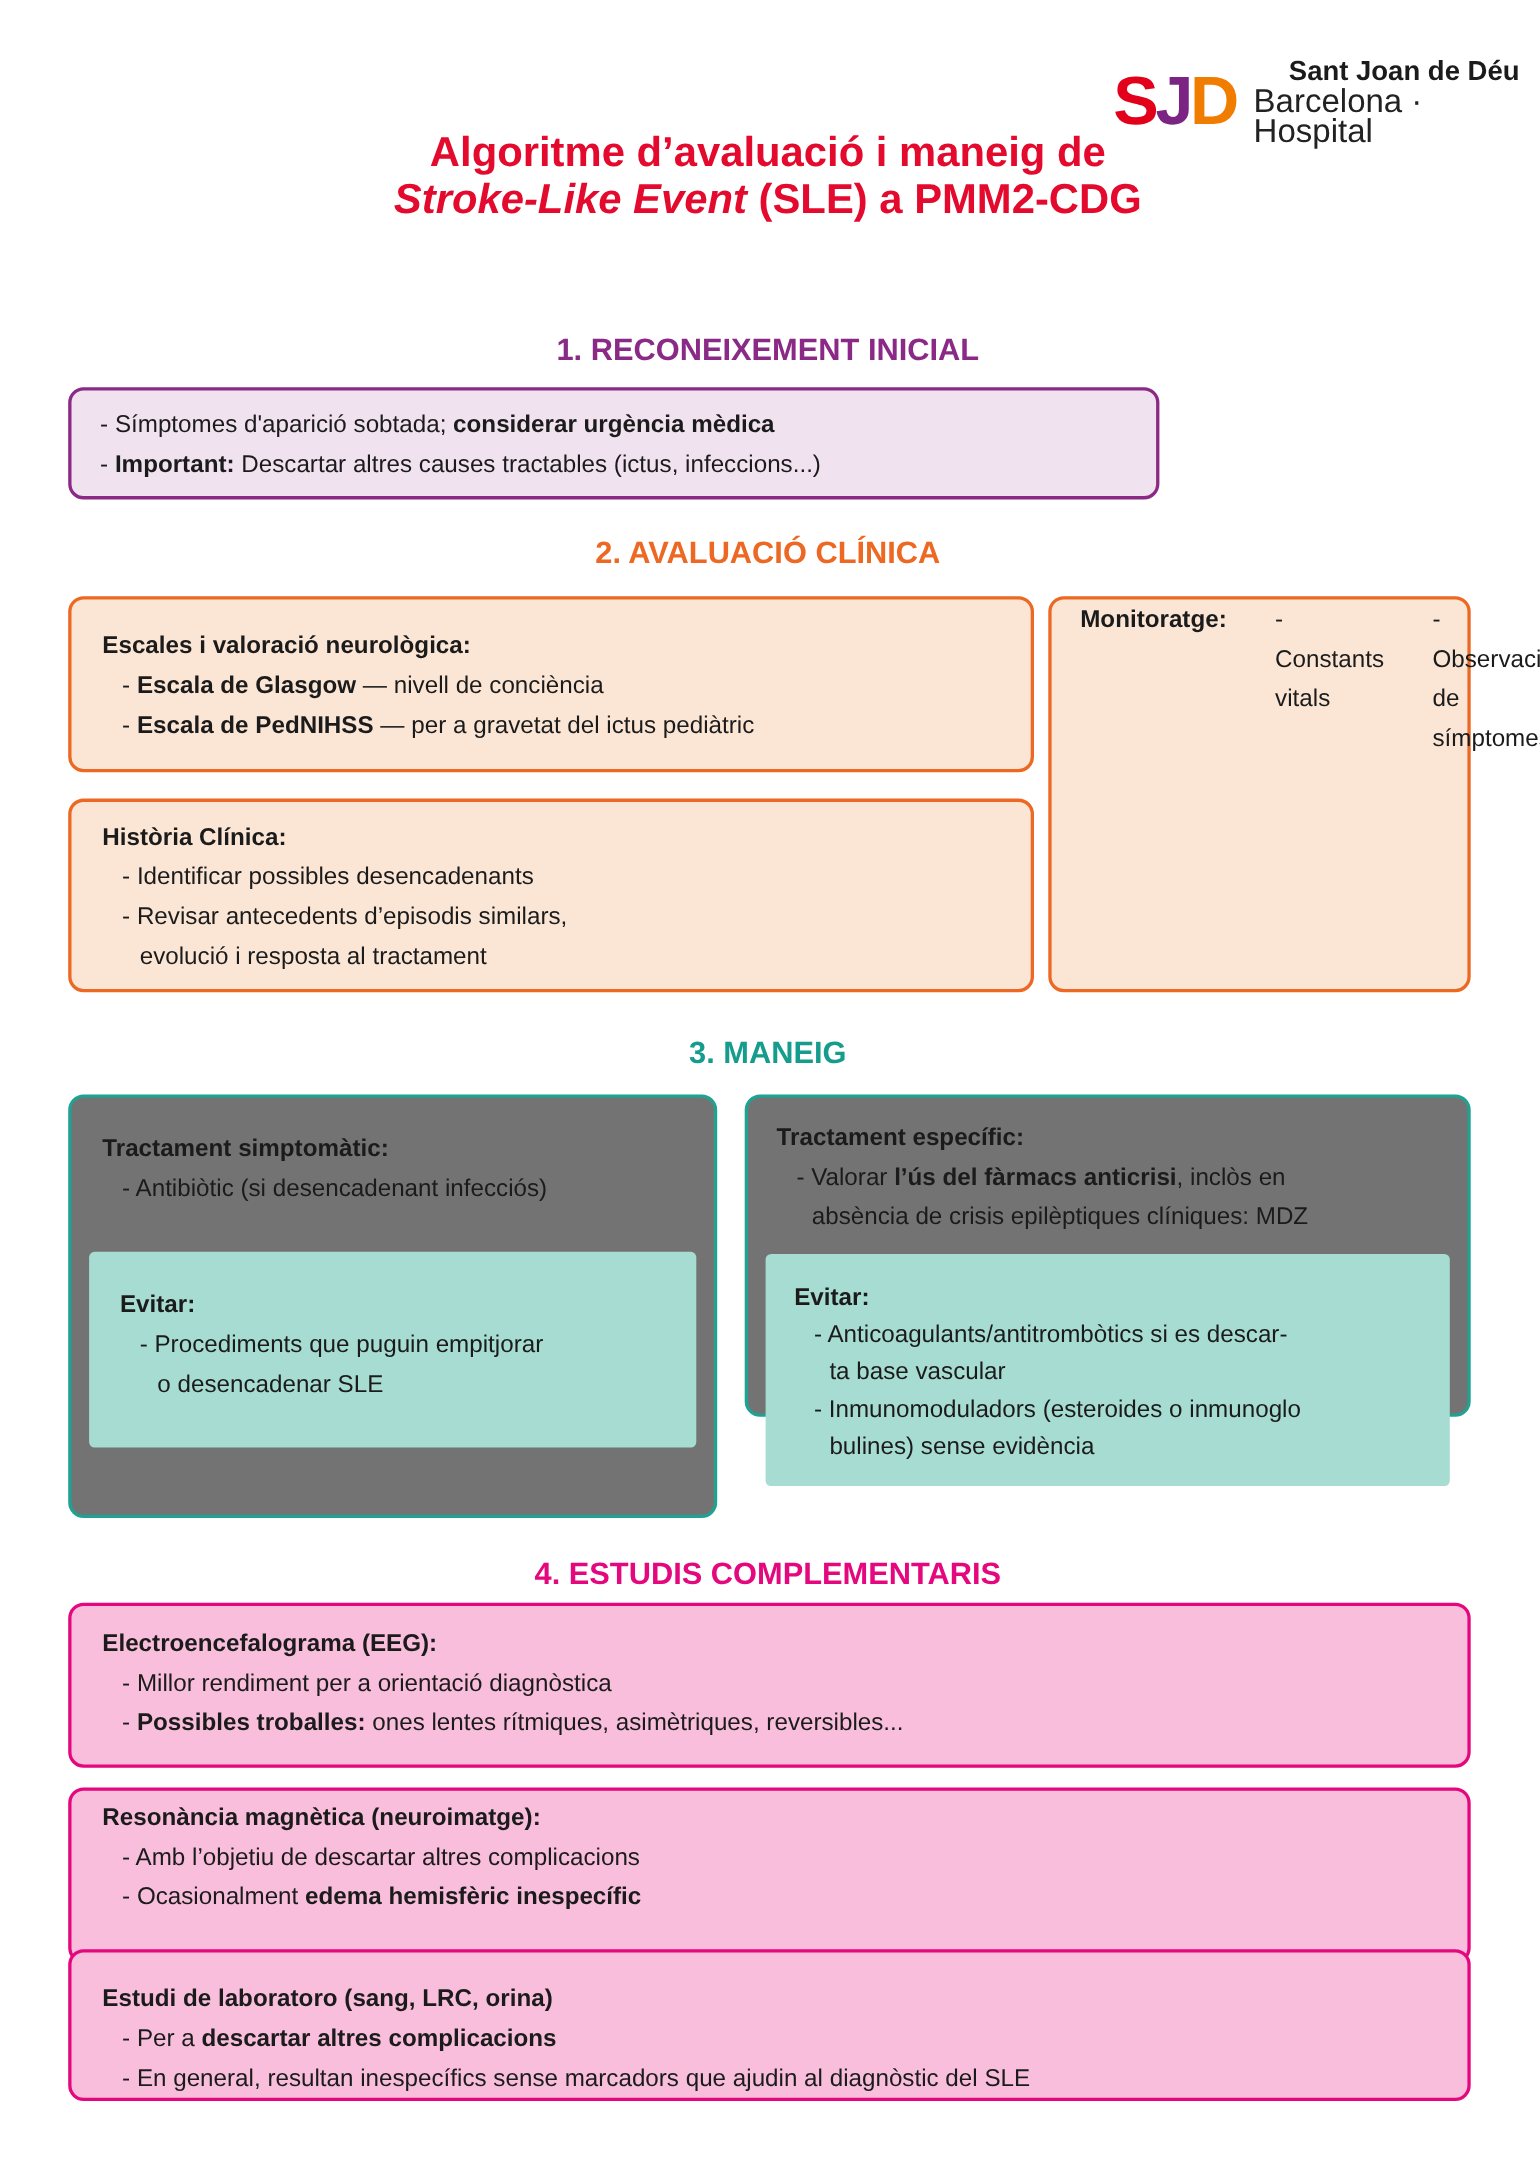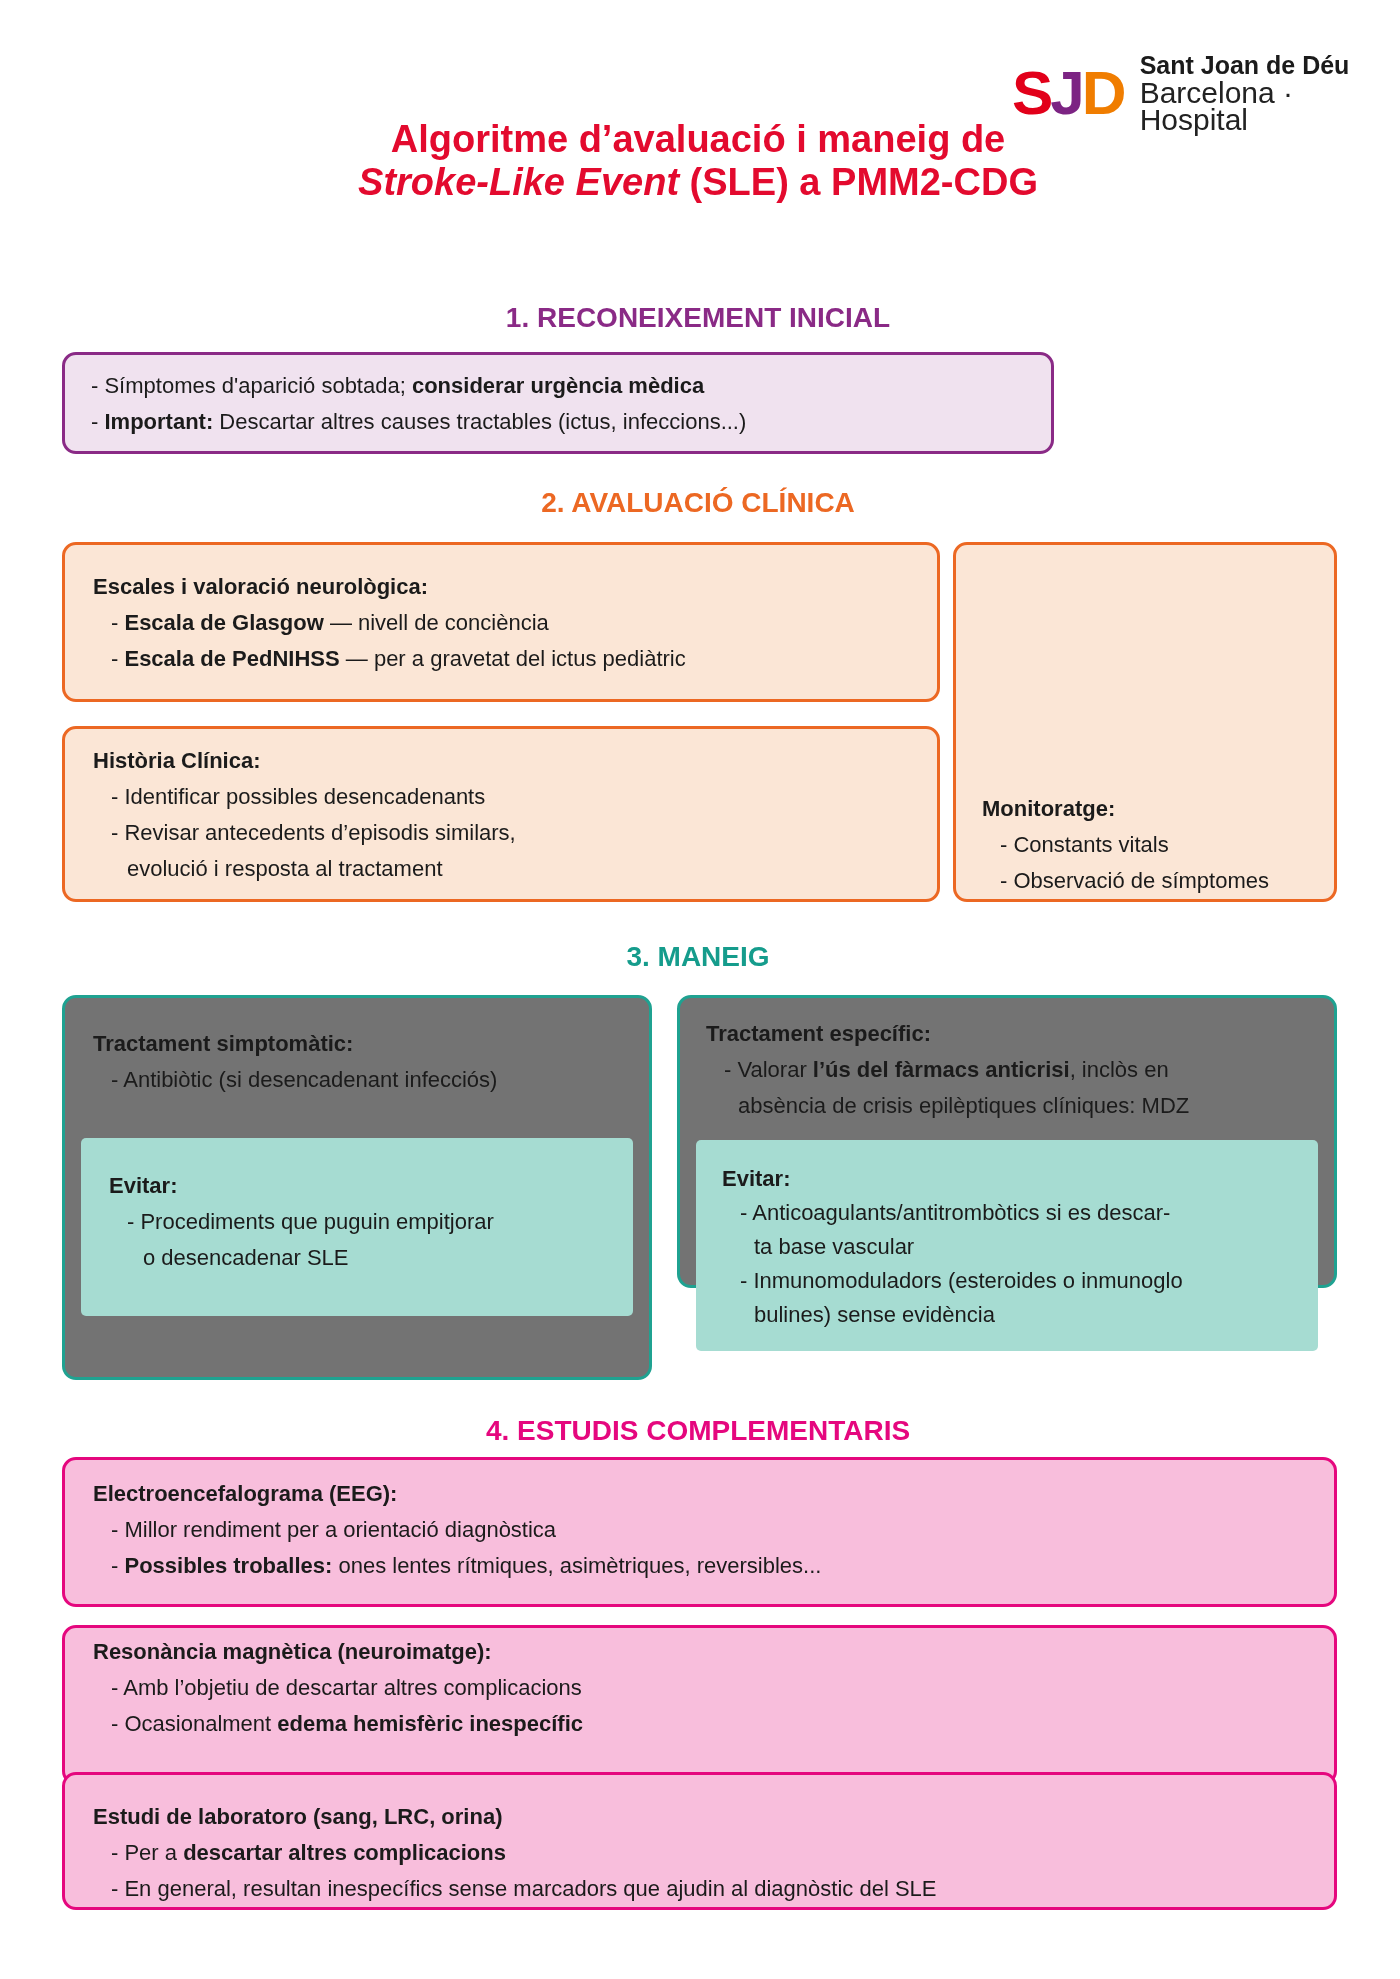--- a/index.html
+++ b/index.html
@@ -4,21 +4,21 @@
 <style>
   html,body{margin:0;padding:0;background:#ffffff;}
   .page{
     position:relative;width:1400px;height:1979px;background:#ffffff;
     font-family:"Liberation Sans", sans-serif;color:#1b1b1b;overflow:hidden;
   }
   
   .logo{position:absolute;top:52px;left:1012px;display:flex;align-items:center;gap:16px;}
   .sjd{font-size:62px;font-weight:bold;letter-spacing:-3px;line-height:54px;}
   .l-s{color:#E2001A}.l-j{color:#7C2483}.l-d{color:#F07D00}
-  .logo-name{font-size:25px;font-weight:bold;line-height:27px;color:#1b1b1b;}
+  .logo-name{font-size:25px;font-weight:bold;line-height:27px;color:#1b1b1b;margin-left:32px;}
   .logo-sub{font-size:30px;line-height:27px;color:#222;}
   
   .doc-title{position:absolute;top:118px;left:0;width:1396px;text-align:center;
     font-size:38px;line-height:43px;font-weight:bold;color:#E30A2E;margin:0;}
   
   .sec-h{position:absolute;left:0;width:1396px;text-align:center;
     font-size:28px;font-weight:bold;margin:0;letter-spacing:0;}
   .h-purple{color:#8A2A86;top:302px;}
   .h-orange{color:#EC6823;top:487px;}
   .h-teal{color:#159C8C;top:941px;}
@@ -34,21 +34,21 @@
   .pink{border-color:#E5077E;background:#F8BEDC;}
   .btitle{padding-left:28px;font-weight:bold;}
   .line{padding-left:46px;}
   .cont{padding-left:62px;}
   
   .box-recognition{top:352px;left:62px;width:992px;height:102px;padding-top:13px;}
   .box-recognition .line{padding-left:26px;}
   .box-scales{top:542px;left:62px;width:878px;height:160px;padding-top:24px;}
   .box-history{top:726px;left:62px;width:878px;height:176px;padding-top:14px;}
   .box-monitoring{top:542px;left:953px;width:384px;height:360px;
-    display:flex;flex-direction:column;justify-content:flex-end;}
+    display:flex;flex-direction:row;justify-content:space-between;}
   .box-monitoring .btitle{padding-left:26px;}
   .box-monitoring .line{padding-left:44px;}
   .box-symptomatic{top:995px;left:62px;width:590px;height:385px;padding-top:28px;}
   .box-symptomatic .inner{margin:40px 16px 0 16px;height:178px;padding-top:30px;}
   .box-specific{top:995px;left:677px;width:660px;height:293px;padding-top:18px;}
   .box-specific .btitle{padding-left:26px;}
   .box-specific .line{padding-left:44px;}
   .box-specific .cont{padding-left:58px;}
   .box-specific .inner{margin:16px 16px 0 16px;height:211px;padding-top:22px;line-height:34px;}
   .box-eeg{top:1457px;left:62px;width:1275px;height:150px;padding-top:16px;}

